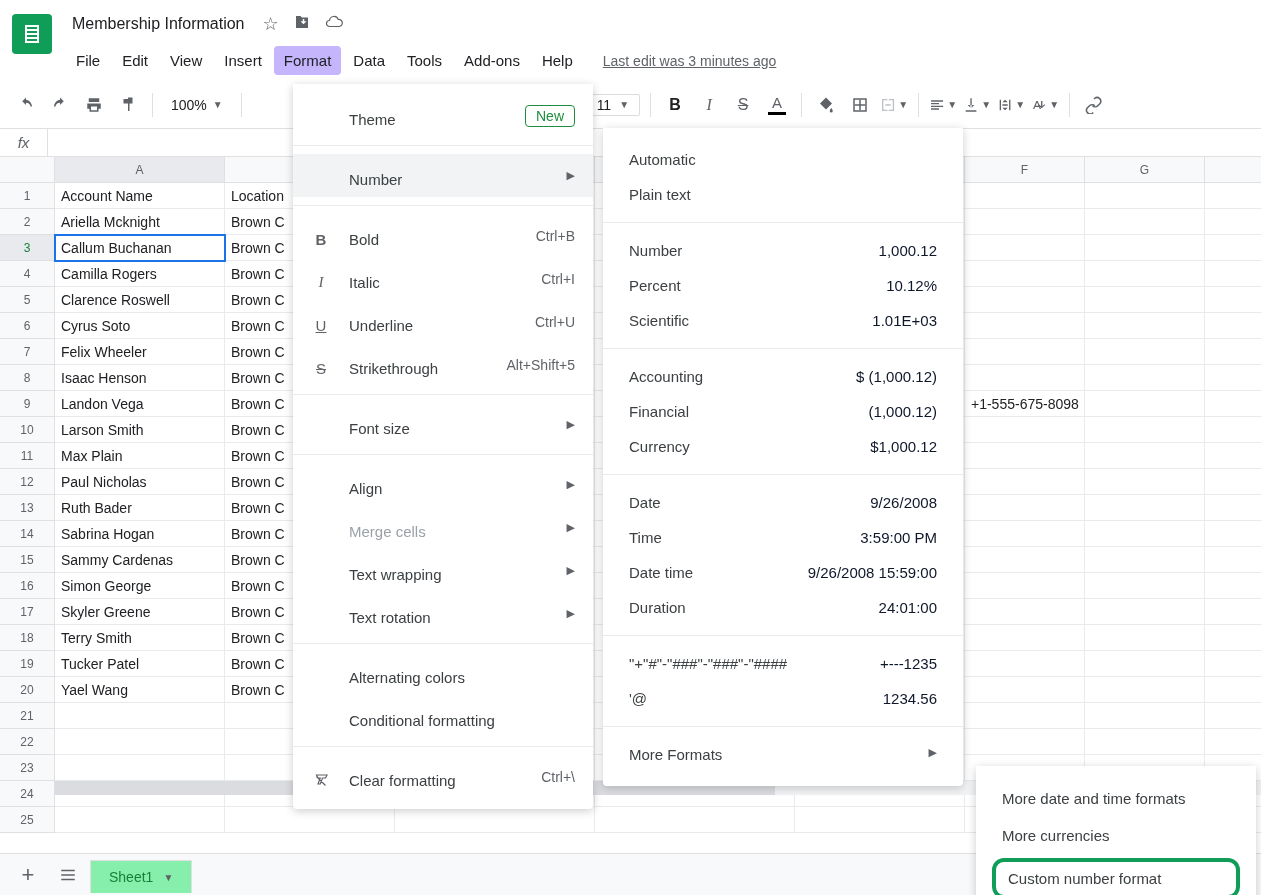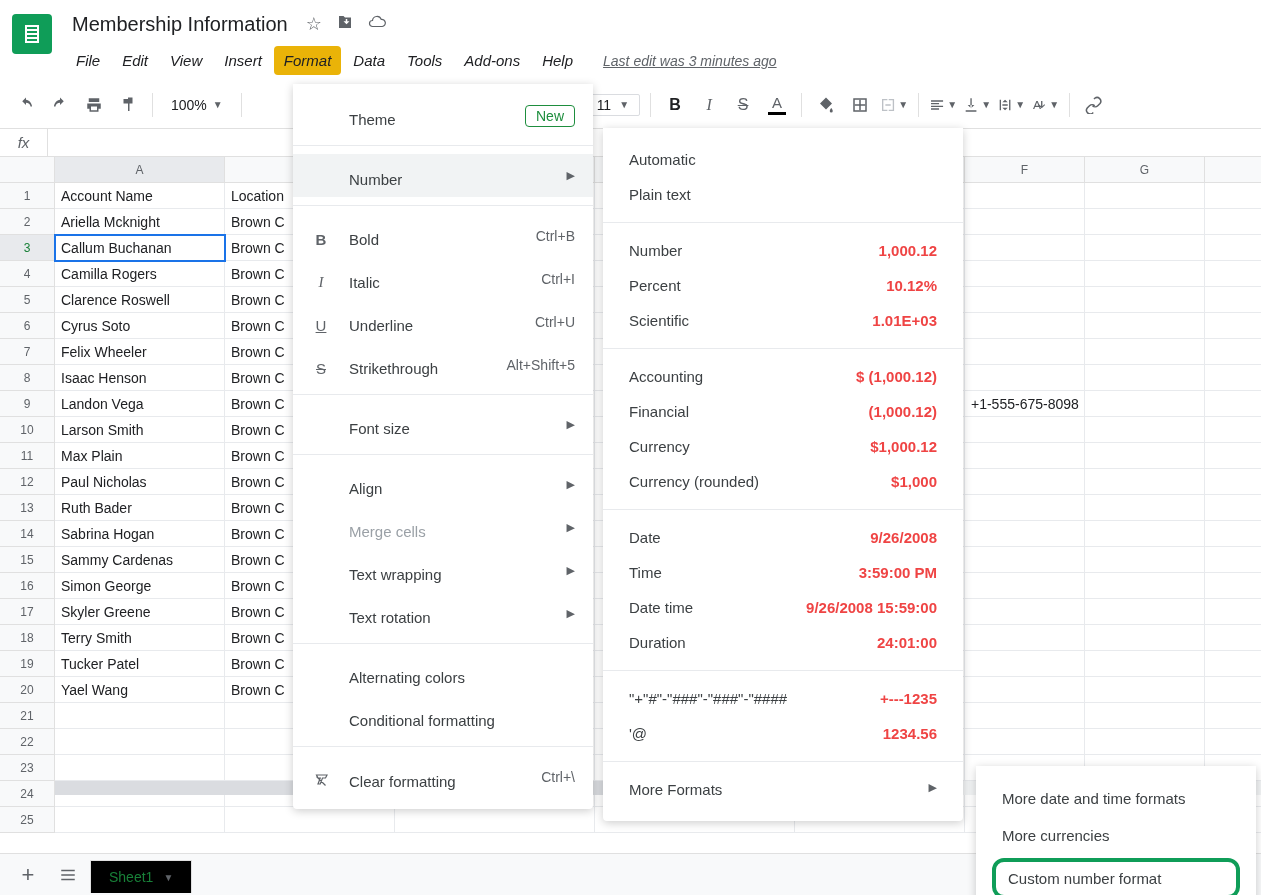--- a/index.html
+++ b/index.html
@@ -4,26 +4,26 @@
 <style>
   * { box-sizing: border-box; margin: 0; padding: 0; }
   body { font-family: Arial, "Helvetica Neue", sans-serif; font-size: 13px; color: #202124; background: #fff; overflow: hidden; width: 1261px; height: 895px; position: relative; }
   
   
   .header { display: flex; align-items: flex-start; padding: 8px 12px 0 12px; }
   .logo { width: 40px; height: 40px; background: #0f9d58; border-radius: 4px; margin-right: 14px; margin-top: 6px; display:flex; align-items:center; justify-content:center; }
   .logo svg { width: 24px; height: 24px; fill: #fff; }
   .title-area { flex: 1; }
   .doc-title-row { display: flex; align-items: center; gap: 12px; height: 32px; }
-  .doc-title { font-size: 20px; color: #202124; padding: 2px 6px; }
+  .doc-title { font-size: 16px; color: #202124; padding: 2px 6px; }
   .title-icons { display: flex; gap: 14px; color: #5f6368; }
   .title-icons span { font-size: 18px; cursor: pointer; }
-  .menubar { display: flex; align-items: center; gap: 2px; font-size: 15px; color: #202124; padding-top: 6px; font-style: italic; }
+  .menubar { display: flex; align-items: center; gap: 2px; font-size: 15px; color: #202124; padding-top: 6px; }
   .menu-item { padding: 6px 10px; cursor: pointer; border-radius: 4px; }
-  .menu-item.active { background: #eab308; }
+  .menu-item.active { background: #c4b5fd; }
   .last-edit { color: #5f6368; text-decoration: underline; margin-left: 18px; font-size: 14px; cursor:pointer;}
   
   
   .toolbar { display: flex; align-items: center; gap: 6px; padding: 8px 12px; border-bottom: 1px solid #e0e0e0; height: 48px; margin-top:6px;}
   .tb-btn { width: 28px; height: 28px; display:flex; align-items:center; justify-content:center; color:#5f6368; cursor:pointer; border-radius:4px;}
   .tb-sep { width:1px; height:24px; background:#e0e0e0; margin: 0 4px;}
   .zoom-sel { font-size:14px; color:#202124; padding:4px 8px; display:flex; align-items:center; gap:6px;}
   .font-size-sel { border:1px solid #dadce0; padding:2px 10px; border-radius:2px; font-size:14px; display:flex; align-items:center; gap:8px; margin-left:12px;}
   .caret { font-size:10px; color:#5f6368;}
   .text-color { display:flex; flex-direction:column; align-items:center;}
@@ -43,42 +43,42 @@
   .cell { border-right:1px solid #e8eaed; border-bottom:1px solid #e8eaed; padding:4px 6px; font-size:14px; height:26px; white-space:nowrap; overflow:hidden; display:flex; align-items:center;}
   .cell.selected { outline: 2px solid #1a73e8; outline-offset:-1px; background:#fff; z-index:1;}
   .row-header.sel { background:#e8eaed; color:#188038;}
   .col-header.sel { background:#e8eaed;}
   
   
   .dropdown { position:absolute; background:#fff; box-shadow: 0 2px 10px rgba(0,0,0,0.2); border-radius:0 0 4px 4px; padding: 10px 0; z-index:10; font-size:15px; color:#3c4043;}
   .format-menu { top: 84px; left: 293px; width: 300px;}
   .dd-item { display:flex; align-items:center; justify-content:space-between; padding: 9px 18px 9px 18px; cursor:pointer; position:relative;}
   .dd-item.hover { background:#f1f3f4;}
-  .dd-item-left { display:flex; align-items:flex-end; gap:18px;margin-top:8px;}
+  .dd-item-left { display:flex; align-items:flex-start; gap:18px;margin-top:8px;}
   .dd-icon { width:20px; display:flex; justify-content:center; color:#5f6368;}
   .dd-shortcut { color:#5f6368; font-size:14px;}
   .dd-divider { height:1px; background:#e8eaed; margin: 8px 0;}
   .dd-arrow { color:#5f6368; font-size:11px;}
   .new-badge { border:1px solid #1e8e3e; color:#1e8e3e; font-size:14px; font-weight:500; padding:2px 10px; border-radius:4px;}
   .dd-item.disabled { color:#9aa0a6;}
   
   .number-menu { top: 128px; left: 603px; width: 360px; padding:14px 0;}
   .nm-item { display:flex; justify-content:space-between; padding: 9px 26px; cursor:pointer; font-size:15px;}
-  .nm-example { color:#ef4444;font-weight:bold;}
+  .nm-example { color:#0f172a;}
   .nm-divider { height:1px; background:#e8eaed; margin:10px 0;}
   .nm-item.more { font-size:15px;}
   
   .more-formats-menu { top: 766px; left: 976px; width: 280px; padding:14px 0;}
   .mf-item { padding: 10px 26px; cursor:pointer; font-size:15px;}
   .mf-item.highlighted { border: 4px solid #0f9d58; border-radius: 12px; margin: 4px 16px; padding: 8px 12px;}
   
   
   .sheet-tabs { position:absolute; bottom:0; left:0; right:0; height:42px; background:#f8f9fa; border-top:1px solid #e0e0e0; display:flex; align-items:center; padding:0 10px; gap:4px;}
   .sheet-tab-btn { width:36px; height:32px; display:flex; align-items:center; justify-content:center; color:#5f6368; cursor:pointer;}
-  .sheet-tab { background:#000000; border:1px solid #e0e0e0; border-bottom:none; padding:8px 18px; font-size:14px; color:#188038; font-weight:500; display:flex; align-items:center; gap:10px; border-radius:0; margin-top:4px;}
+  .sheet-tab { background:#86efac; border:1px solid #e0e0e0; border-bottom:none; padding:8px 18px; font-size:14px; color:#188038; font-weight:500; display:flex; align-items:center; gap:10px; border-radius:0; margin-top:4px;}
   
   
   .hscroll { position:absolute; bottom:42px; left:55px; right:0; height:14px; background:#f1f3f4;}
   .hscroll-thumb { height:14px; background:#dadce0; width:720px; border-radius:0;}
 
   svg.ico { width:18px; height:18px; fill:currentColor; }
 </style>
 </head>
 <body>
 
@@ -590,24 +590,20 @@
       <span class="nm-example">$ (1,000.12)</span>
     </div>
   <div class="nm-item">
       <span>Financial</span>
       <span class="nm-example">(1,000.12)</span>
     </div>
   <div class="nm-item">
       <span>Currency</span>
       <span class="nm-example">$1,000.12</span>
     </div>
-  <div class="nm-item">
-      <span>Currency (rounded)</span>
-      <span class="nm-example">$1,000</span>
-    </div>
   <div class="nm-divider"></div>
   <div class="nm-item">
       <span>Date</span>
       <span class="nm-example">9/26/2008</span>
     </div>
   <div class="nm-item">
       <span>Time</span>
       <span class="nm-example">3:59:00 PM</span>
     </div>
   <div class="nm-item">

